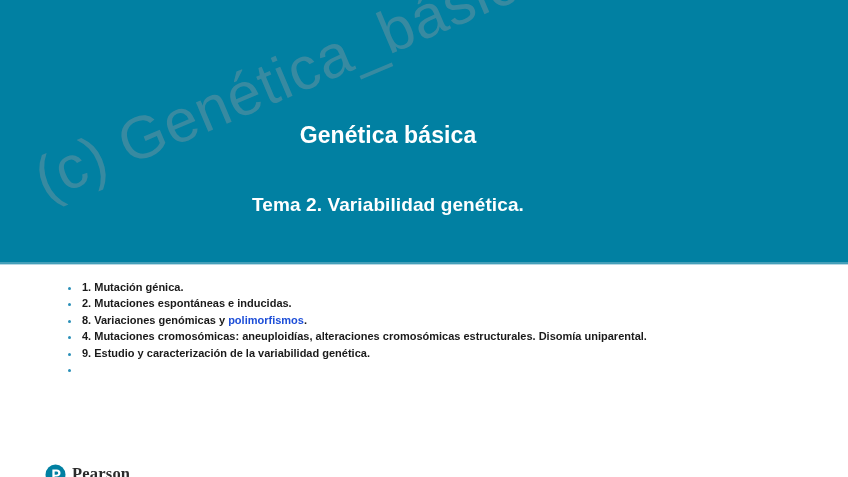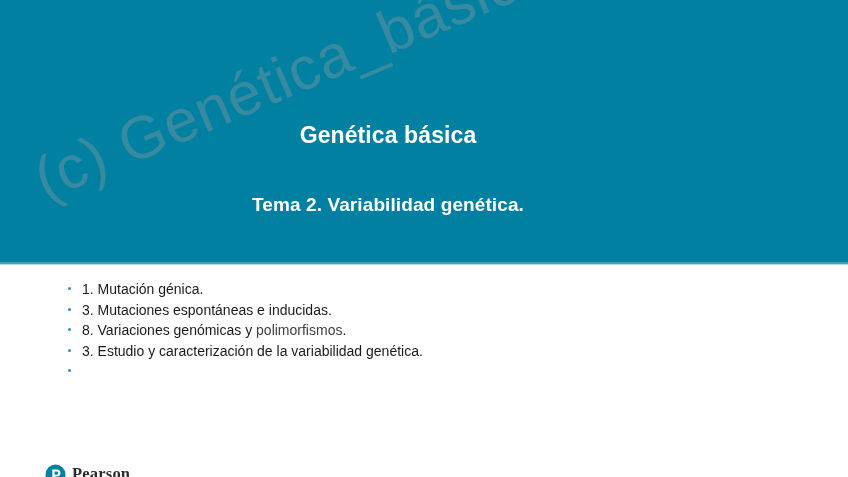--- a/index.html
+++ b/index.html
@@ -95,36 +95,36 @@
     top: 16px;
     width: 740px;
     margin: 0;
     padding: 0;
     list-style: none;
   }
   .bullet-item {
     position: relative;
     padding-left: 18px;
     margin-bottom: 1px;
-    font-size: 14px;
-    font-weight: normal;
+    font-size: 11px;
+    font-weight: bold;
     color: #1a1a1a;
     line-height: 1.40;
   }
   .bullet-dot {
     position: absolute;
     left: 4px;
     top: 7px;
     width: 3px;
     height: 3px;
     background: #2a8fb8;
     border-radius: 50%;
   }
   .accent-word {
-    color: #404040;
+    color: #1d4ed8;
   }
 
   
   #pearson-logo {
     position: absolute;
     left: 45px;
     top: 443px;
     display: flex;
     align-items: center;
     z-index: 5;
@@ -163,32 +163,36 @@
   <div id="content-area">
     <ul id="bullet-list">
 
       <li class="bullet-item">
         <span class="bullet-dot"></span>
         <span>1. Mutación génica.</span>
       </li>
 
       <li class="bullet-item">
         <span class="bullet-dot"></span>
-        <span>3. Mutaciones espontáneas e inducidas.</span>
+        <span>2. Mutaciones espontáneas e inducidas.</span>
       </li>
 
       <li class="bullet-item">
         <span class="bullet-dot"></span>
         <span>8. Variaciones genómicas y </span><span class="accent-word">polimorfismos</span><span>.</span>
       </li>
 
-
-      <li class="bullet-item">
-        <span class="bullet-dot"></span>
-        <span>3. Estudio y caracterización de la variabilidad genética.</span>
+      <li class="bullet-item">
+        <span class="bullet-dot"></span>
+        <span>4. Mutaciones cromosómicas: aneuploidías, alteraciones cromosómicas estructurales. Disomía uniparental.</span>
+      </li>
+
+      <li class="bullet-item">
+        <span class="bullet-dot"></span>
+        <span>9. Estudio y caracterización de la variabilidad genética.</span>
       </li>
 
       <li class="bullet-item">
         <span class="bullet-dot"></span>
       </li>
 
     </ul>
   </div>
 
   <div id="pearson-logo">

